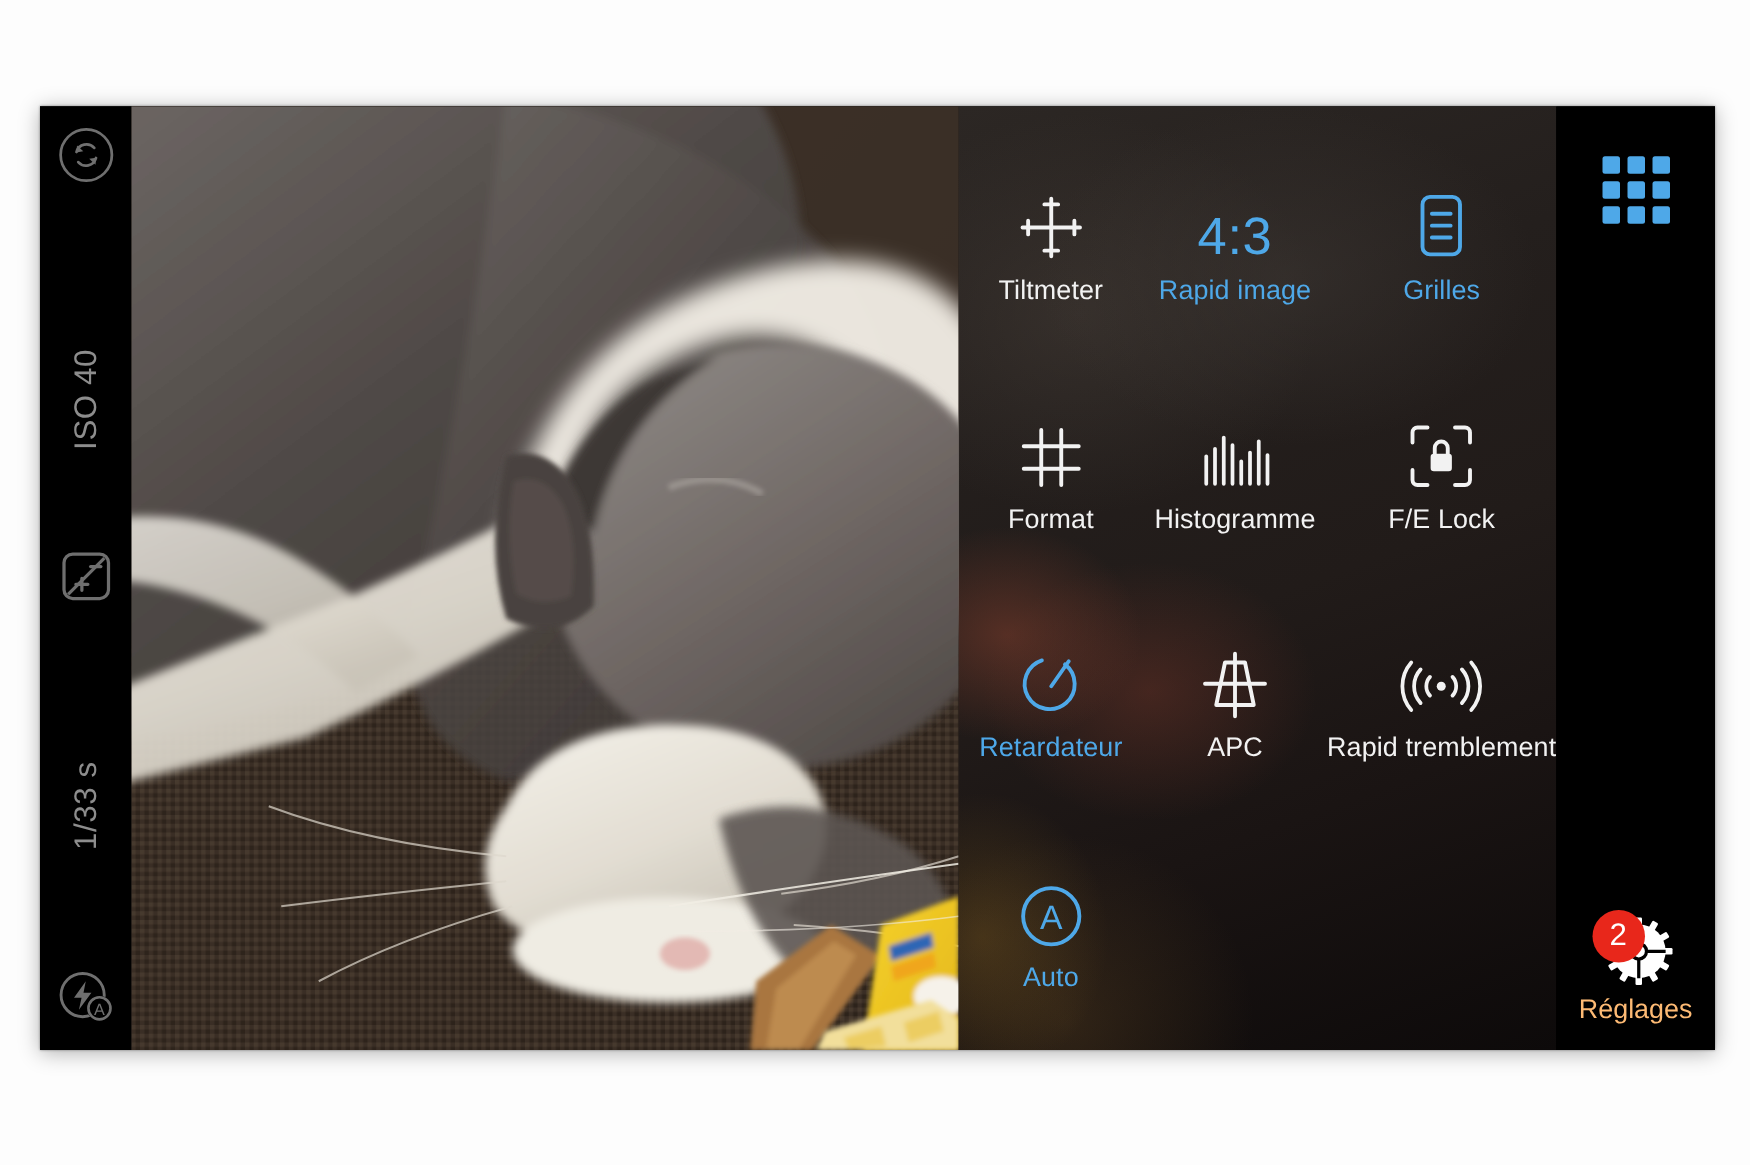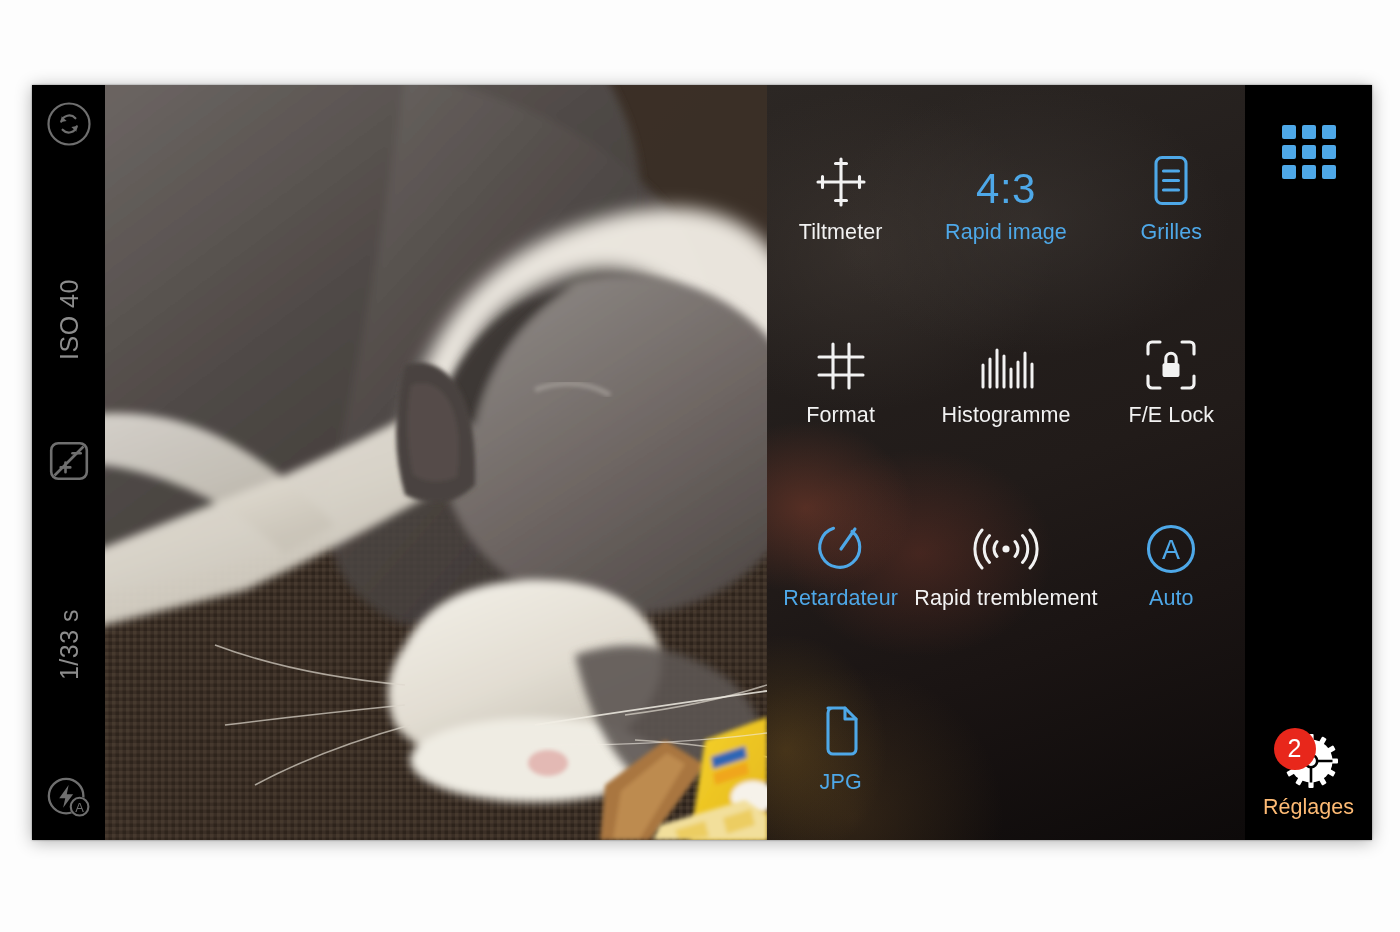--- a/index.html
+++ b/index.html
@@ -398,20 +398,29 @@
         <div class="opt on">
           <span class="opt-icon">
             <svg width="56" height="54" viewBox="0 0 56 54" fill="none" stroke="#4ea8e8" stroke-width="3.1" stroke-linecap="round">
               <path d="M39 9.5A20 20 0 1 1 20.5 6.3"></path>
               <path d="M28 27L42 7"></path>
             </svg>
           </span>
           <span class="opt-label">Retardateur</span>
         </div>
 
+        <div class="opt off">
+          <span class="opt-icon">
+            <svg width="60" height="56" viewBox="0 0 60 56" fill="none" stroke="#f2f2f2" stroke-width="3.1" stroke-linecap="round" stroke-linejoin="round">
+              <path d="M22 10 L38 10 L45 44 L15 44 Z"></path>
+              <path d="M30 3v50M6 27h48"></path>
+            </svg>
+          </span>
+          <span class="opt-label">APC</span>
+        </div>
 
         <div class="opt off">
           <span class="opt-icon">
             <svg width="66" height="54" viewBox="0 0 66 54" fill="none" stroke="#f2f2f2" stroke-width="3" stroke-linecap="round">
               <circle cx="33" cy="27" r="3.6" fill="#f2f2f2" stroke="none"></circle>
               <path d="M24 19.5a11 11 0 0 0 0 15M42 19.5a11 11 0 0 1 0 15"></path>
               <path d="M16.5 13.5a20 20 0 0 0 0 27M49.5 13.5a20 20 0 0 1 0 27"></path>
               <path d="M9 8a29 29 0 0 0 0 38M57 8a29 29 0 0 1 0 38"></path>
             </svg>
           </span>
@@ -422,29 +431,20 @@
         <div class="opt on">
           <span class="opt-icon">
             <svg width="54" height="54" viewBox="0 0 54 54" fill="none">
               <circle cx="27" cy="27" r="22.5" stroke="#4ea8e8" stroke-width="3.1"></circle>
               <text x="27" y="37" font-family="Liberation Sans, sans-serif" font-size="27" fill="#4ea8e8" text-anchor="middle">A</text>
             </svg>
           </span>
           <span class="opt-label">Auto</span>
         </div>
 
-        <div class="opt on">
-          <span class="opt-icon">
-            <svg width="48" height="56" viewBox="0 0 48 56" fill="none" stroke="#4ea8e8" stroke-width="3.1" stroke-linejoin="round" stroke-linecap="round">
-              <path d="M11 4h17l11 11v30a5 5 0 0 1-5 5H16a5 5 0 0 1-5-5V9a5 5 0 0 1 5-5Z"></path>
-              <path d="M28 4v11h11"></path>
-            </svg>
-          </span>
-          <span class="opt-label">JPG</span>
-        </div>
 
       </div>
     </div>
 
     <div id="right-rail">
       <div id="apps-grid-btn">
         <i></i>
         <i></i>
         <i></i>
         <i></i>

